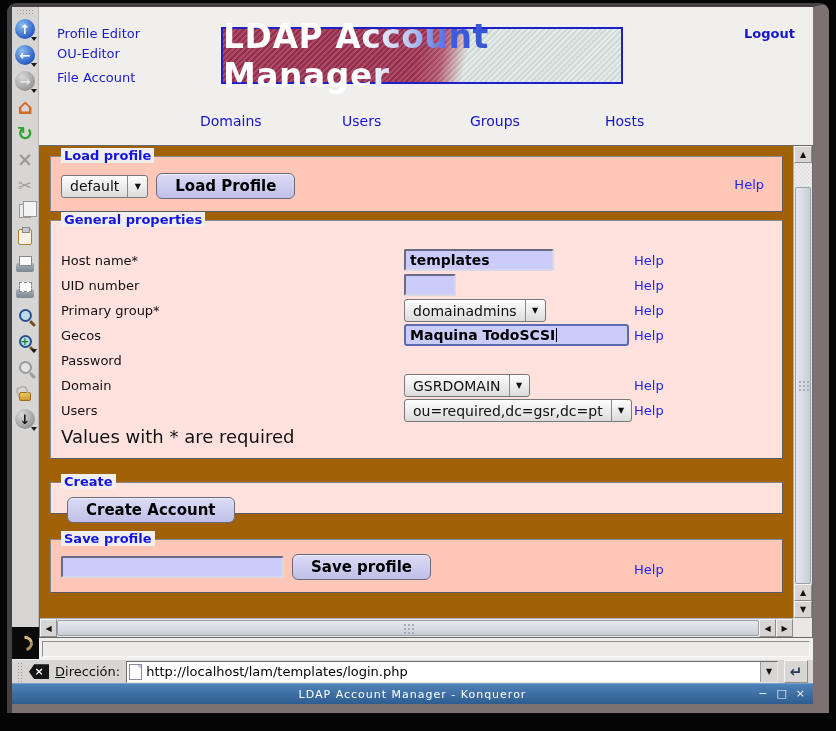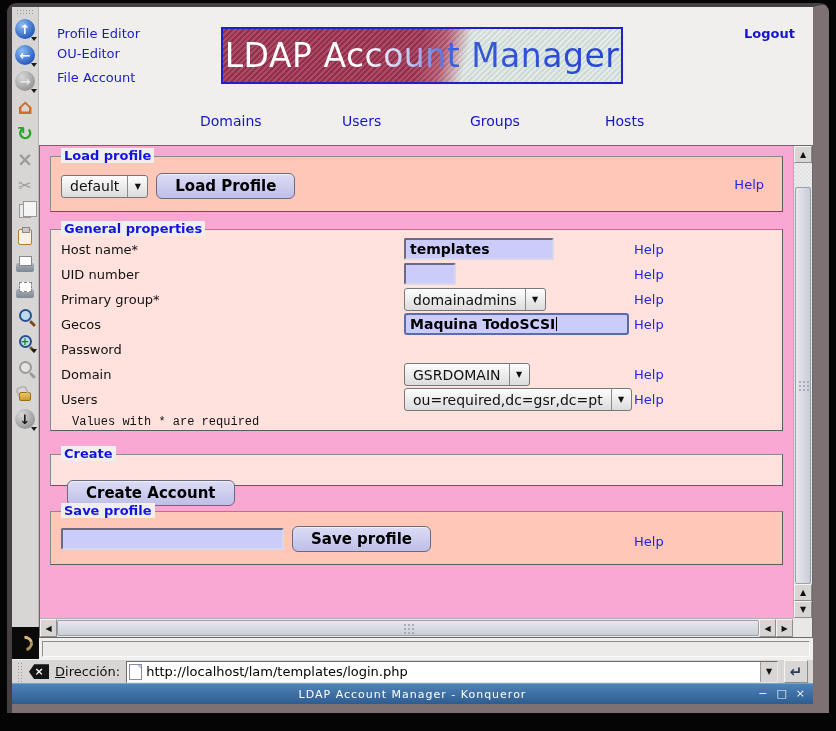--- a/index.html
+++ b/index.html
@@ -49,44 +49,44 @@
   .page { width:774px; background:#f0efee; display:flex; flex-direction:column; }
   .hdr { position:relative; height:138px; }
   .hdr-link { position:absolute; left:18px; color:#1a1acd; font-size:13px; cursor:pointer; }
   .hl0 { top:19px; } .hl1 { top:39px; } .hl2 { top:63px; }
   .logout { position:absolute; right:18px; top:19px; color:#1414cc; font-size:13px; font-weight:bold; cursor:pointer; }
   .banner { position:absolute; left:182px; top:20px; width:402px; height:57px; border:2px solid #2020c8;
     display:flex; align-items:center; justify-content:center;
     background:
       repeating-linear-gradient(135deg, rgba(255,255,255,.13) 0 2px, rgba(0,0,0,.06) 2px 4px),
       linear-gradient(103deg, #9e3150 0%, #9e3150 49%, #b4566d 55%, #dde8e4 61%, #dde8e4 100%); }
-  .banner-text { font-size:33px; font-weight:normal; letter-spacing:.5px;
+  .banner-text { font-size:33px; font-weight:bold; letter-spacing:.5px;
     background:linear-gradient(90deg,#ffffff 0%,#ffffff 34%,#bcc8f4 47%,#3b5bd9 58%,#2543d7 100%);
     -webkit-background-clip:text; background-clip:text; color:transparent; }
   .nav-link { position:absolute; top:106px; color:#1414cc; font-size:14px; cursor:pointer; }
   .nv0 { left:161px; } .nv1 { left:303px; } .nv2 { left:431px;text-align:right; } .nv3 { left:566px; }
 
   
   .frame { margin:0; height:493px; border:1px solid #6a6a6a; display:grid; grid-template-columns:1fr 19px; grid-template-rows:1fr 19px; background:#f0efee; }
-  .content { overflow:hidden; padding:8px 10px; background:#f9a8d4; }
+  .content { overflow:hidden; padding:8px 10px; background:#a16207; }
 
   .fieldset { position:relative; border:1px solid #8a8a8a; border-bottom-color:#5c5c5c; border-right-color:#5c5c5c; }
   .fs-dark { background:#ffc7b7; }
   .fs-light { background:#ffe2dd; }
   .legend { position:absolute; top:-9px; left:10px; background:#f0efee; padding:0 3px; color:#1414e0; font-size:13px; font-weight:bold; }
   .fs1 { height:56px; margin-top:2px; }
   .fs1-row { display:flex; align-items:center; padding:16px 10px 0 10px; position:relative; }
-  .fs2 { height:202px; margin-top:17px; padding-top:8px; }
+  .fs2 { height:239px; margin-top:8px; padding-top:28px; }
   .g-row { position:relative; height:25px; }
   .g-label { position:absolute; left:10px; top:4px; font-size:13px; color:#111; }
   .g-ctl { position:absolute; left:353px; top:0; }
   .help { position:absolute; left:583px; top:4px; color:#2222f2; font-size:13px; cursor:pointer; text-decoration:none; }
-  .note { position:absolute; left:21px; top:2px; font-size:12px; color:#111;font-family:Liberation Mono, monospace; }
+  .note { position:absolute; left:10px; top:2px; font-size:18px; color:#111; }
   .fs3 { height:32px; margin-top:23px; }
-  .fs3-row { padding:25px 0 0 16px; }
+  .fs3-row { padding:14px 0 0 16px; }
   .fs4 { height:54px; margin-top:25px; }
   .fs4-row { display:flex; align-items:center; padding:14px 10px 0 10px; position:relative; }
 
   
   .kinput { height:22px; background:#ccccfa; border:2px solid; border-color:#6a6a86 #d8d8ea #d8d8ea #6a6a86; border-radius:2px;
     display:flex; align-items:center; padding:0 4px; font-size:14px; font-weight:bold; color:#000; }
   .kinput.focusb { border-color:#5b6bb0; border-width:2px; border-radius:3px; }
   .w150 { width:150px; } .w52 { width:52px; } .w225 { width:225px; } .w223 { width:223px; }
   .caret { display:inline-block; width:1px; height:14px; background:#000; margin-left:1px; }
   .kcombo { display:inline-flex; height:23px; background:linear-gradient(#fdfdfd,#dcdcdc); border:1px solid #787878; border-radius:3px; align-items:center; cursor:pointer; }

